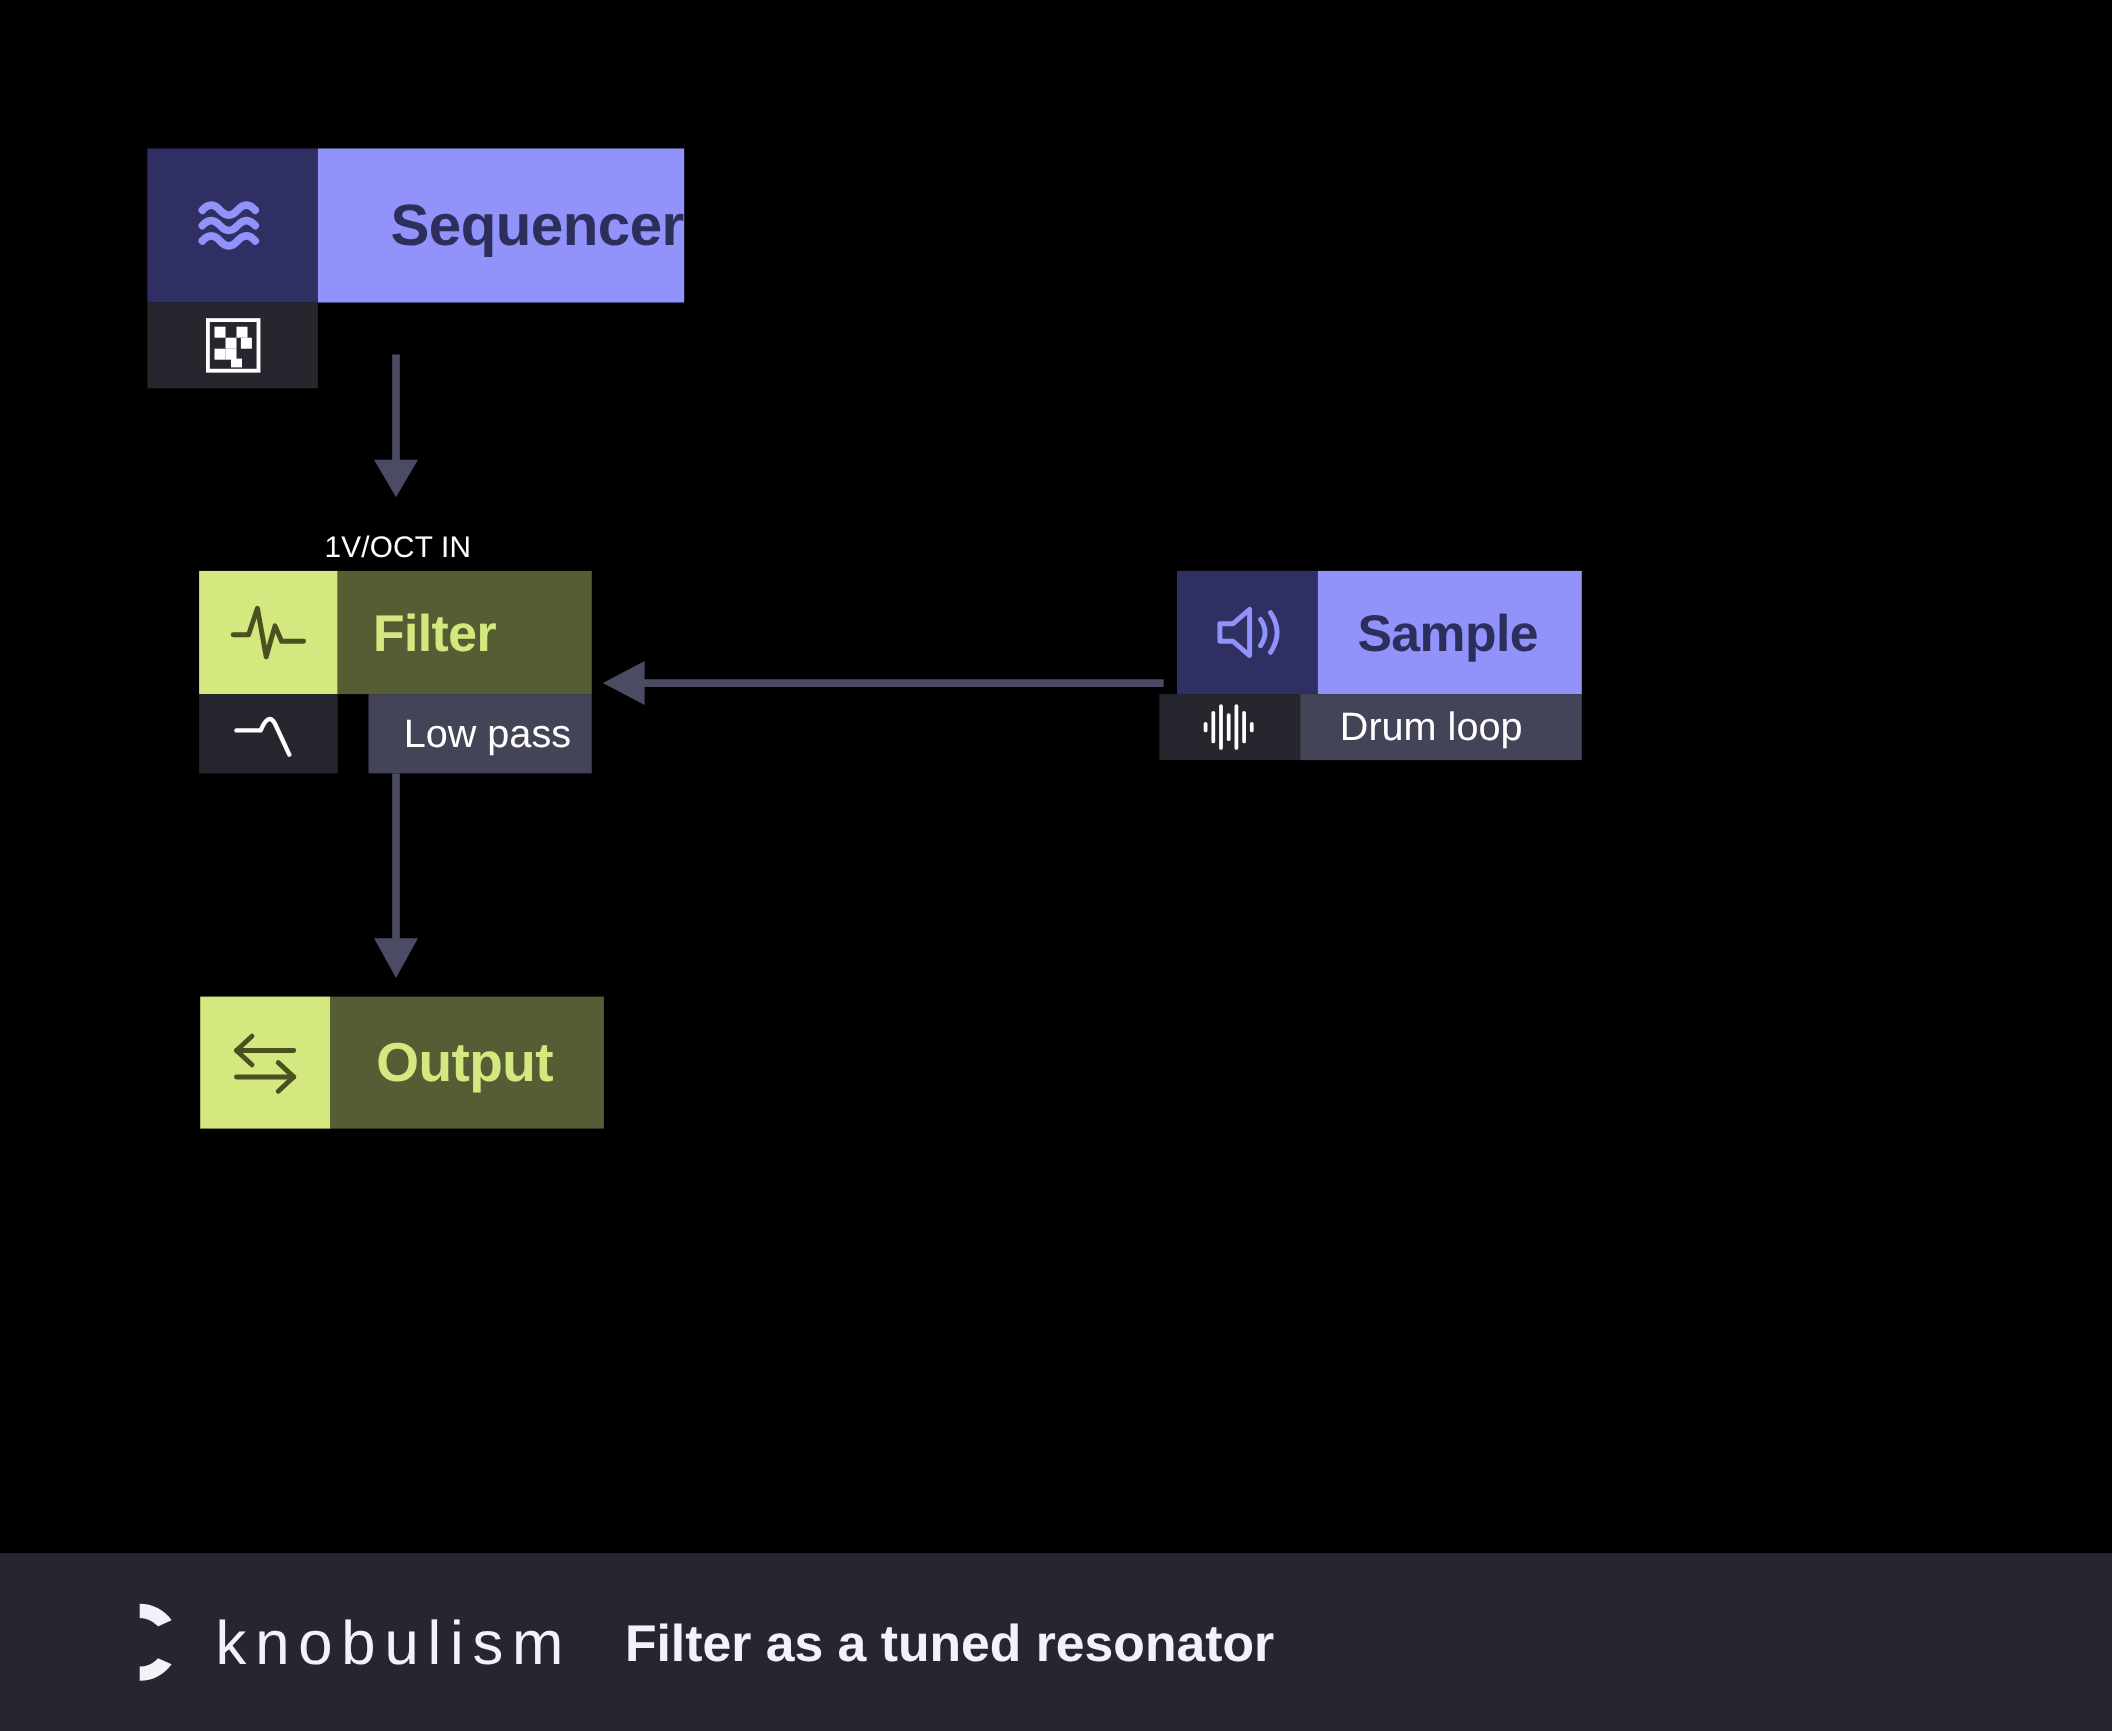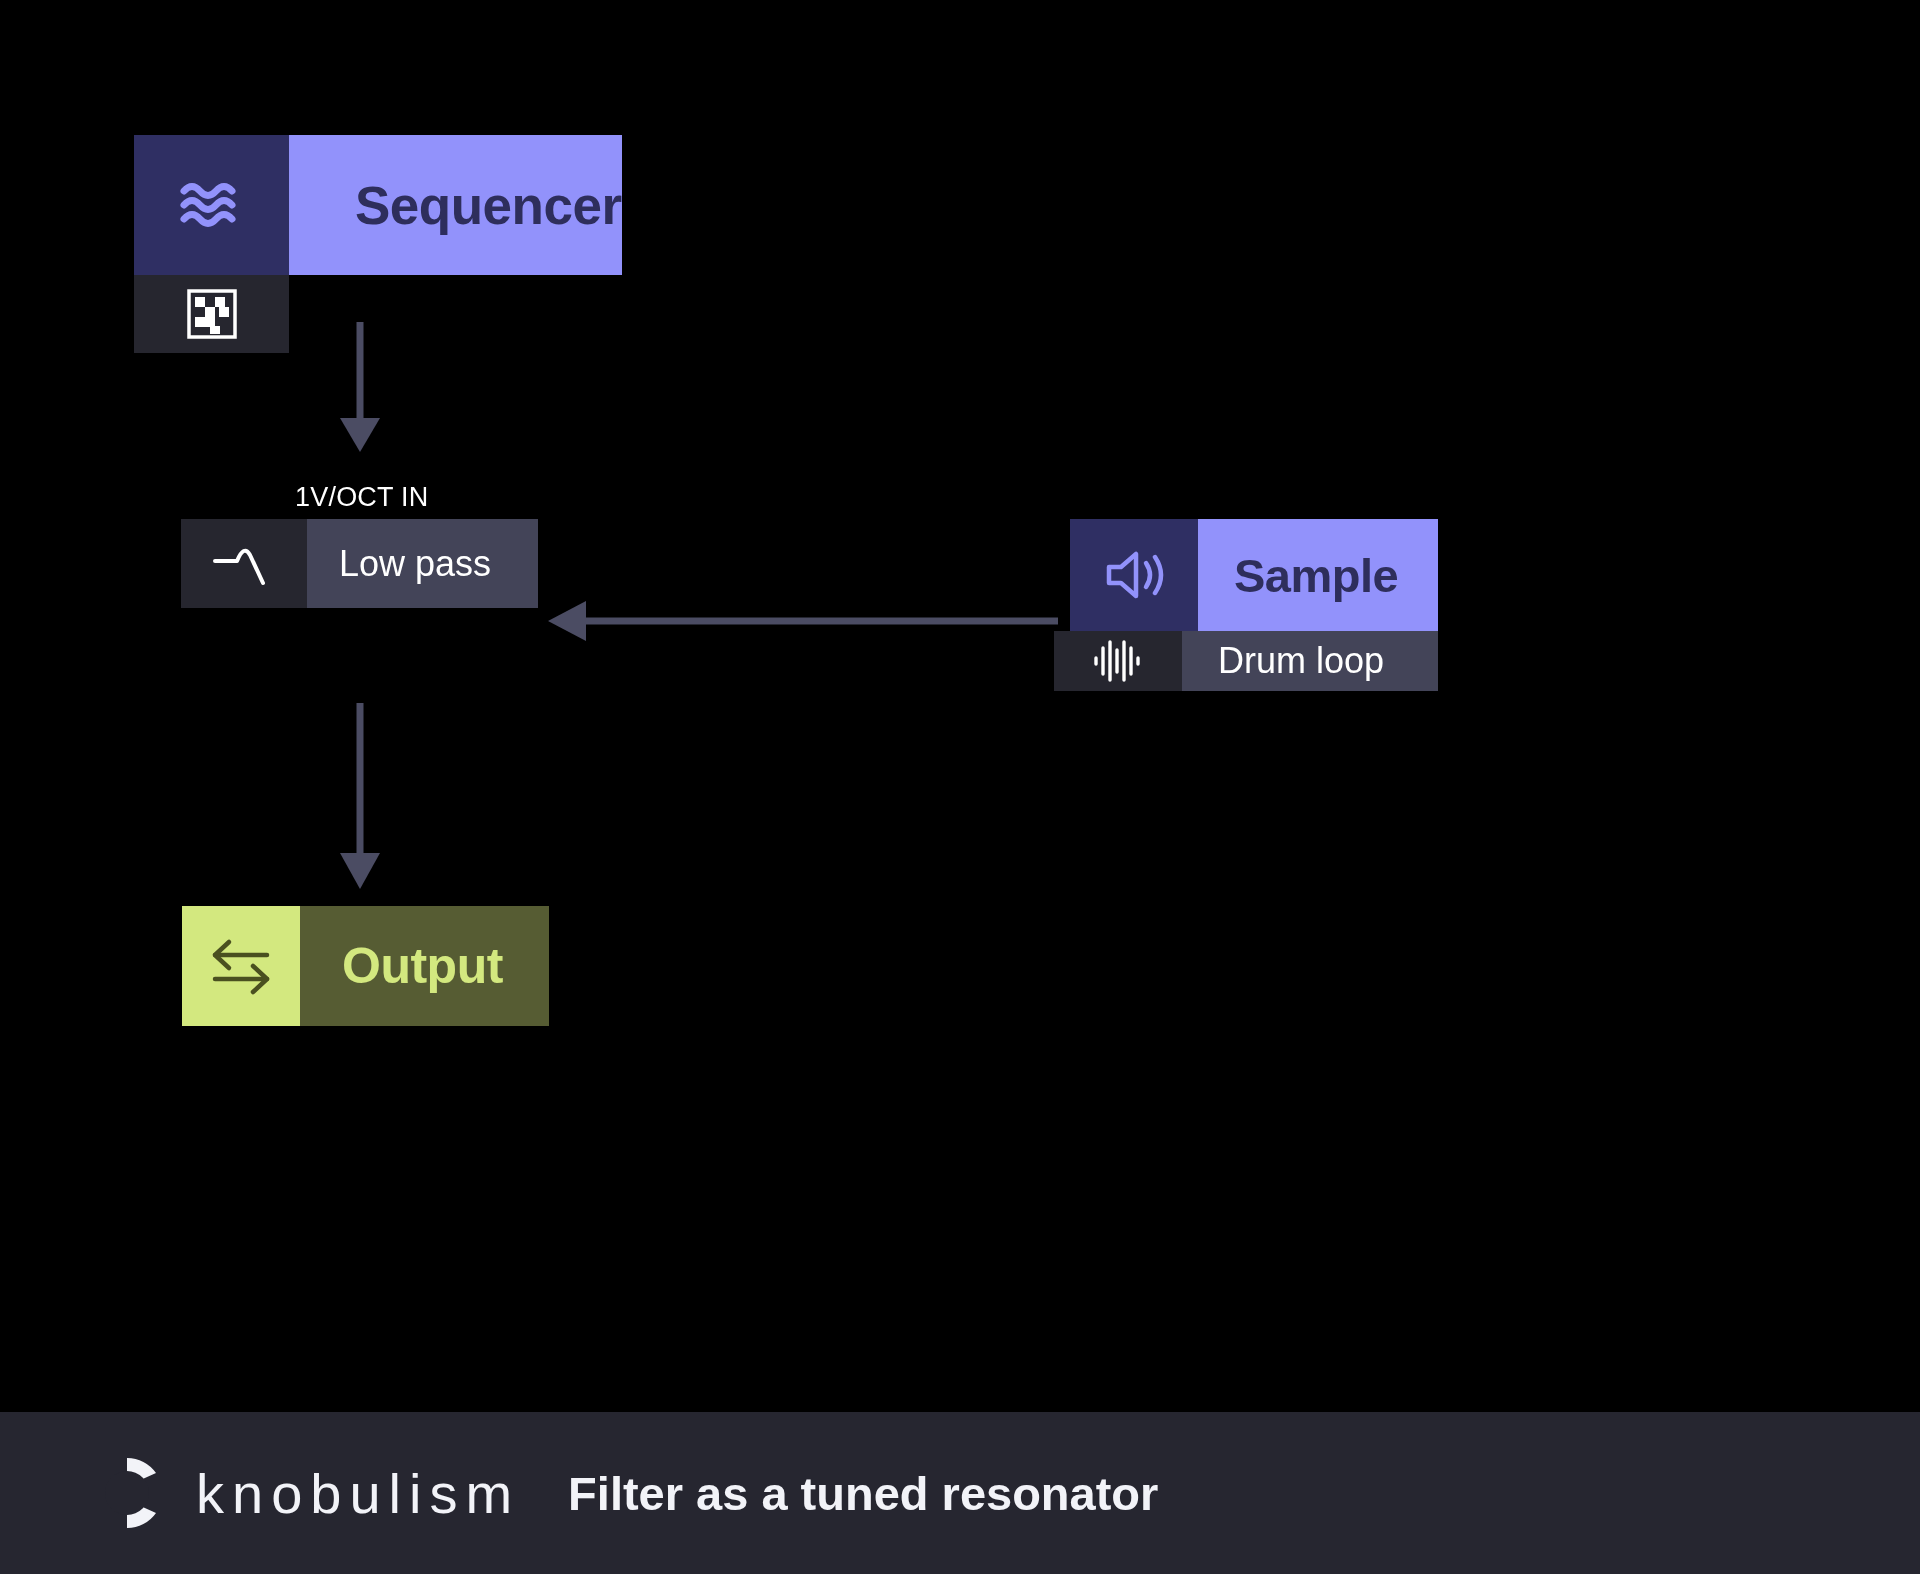--- a/index.html
+++ b/index.html
@@ -58,21 +58,21 @@
   #node-output    { left:182px; top:906px;  width:367px; }
 
   #node-output .row-primary { height:120px; }
   #node-output .row-primary .icon-cell { width:118px; }
   #node-output .row-primary .label-cell { padding-left:42px; }
   #node-output .title-text { font-size:50px; }
 
   #node-filter .row-primary  .icon-cell  { width:126px; }
   #node-filter .row-secondary .icon-cell { width:126px; }
   #node-filter .row-primary  { height:112px; }
-  #node-filter .row-secondary{ height:89px; }
+  #node-filter .row-secondary{ height:72px;gap:28px; }
   #node-filter .row-primary .label-cell  { padding-left:32px; }
   #node-filter .row-secondary .label-cell{ padding-left:32px; }
   #node-filter .title-text { font-size:47px; }
   #node-filter .sub-text   { font-size:36px; }
 
   #node-sample .row-primary   { height:112px;padding-left:16px; }
   #node-sample .row-secondary { height:60px; }
   #node-sample .row-primary .icon-cell   { width:128px; }
   #node-sample .row-secondary .icon-cell { width:128px; }
   #node-sample .row-primary .label-cell  { padding-left:36px; }
@@ -148,20 +148,30 @@
   </div>
 
   <svg class="connector" id="conn-seq-filter" style="left:330px; top:322px; width:70px; height:140px;">
     <line x1="30" y1="0" x2="30" y2="100" stroke="#4b4c63" stroke-width="7"></line>
     <polygon points="30,130 10,96 50,96" fill="#4b4c63"></polygon>
   </svg>
 
   <div class="port-label" id="port-1voct">1V/OCT IN</div>
 
   <div class="node theme-green" id="node-filter">
+    <div class="row row-primary">
+      <div class="icon-cell">
+        <svg width="72" height="64" viewBox="0 0 72 64">
+          <polyline points="4,34 18,34 26,10 34,54 42,26 48,40 68,40" fill="none" stroke="#4a5020" stroke-width="4.5" stroke-linecap="round" stroke-linejoin="round"></polyline>
+        </svg>
+      </div>
+      <div class="label-cell">
+        <span class="title-text">Filter</span>
+      </div>
+    </div>
     <div class="row row-secondary">
       <div class="icon-cell">
         <svg width="66" height="46" viewBox="0 0 66 46">
           <path d="M4 20 L26 20 Q33 3 39 14 L52 42" fill="none" stroke="#ffffff" stroke-width="4" stroke-linecap="round" stroke-linejoin="round"></path>
         </svg>
       </div>
       <div class="label-cell">
         <span class="sub-text">Low pass</span>
       </div>
     </div>

